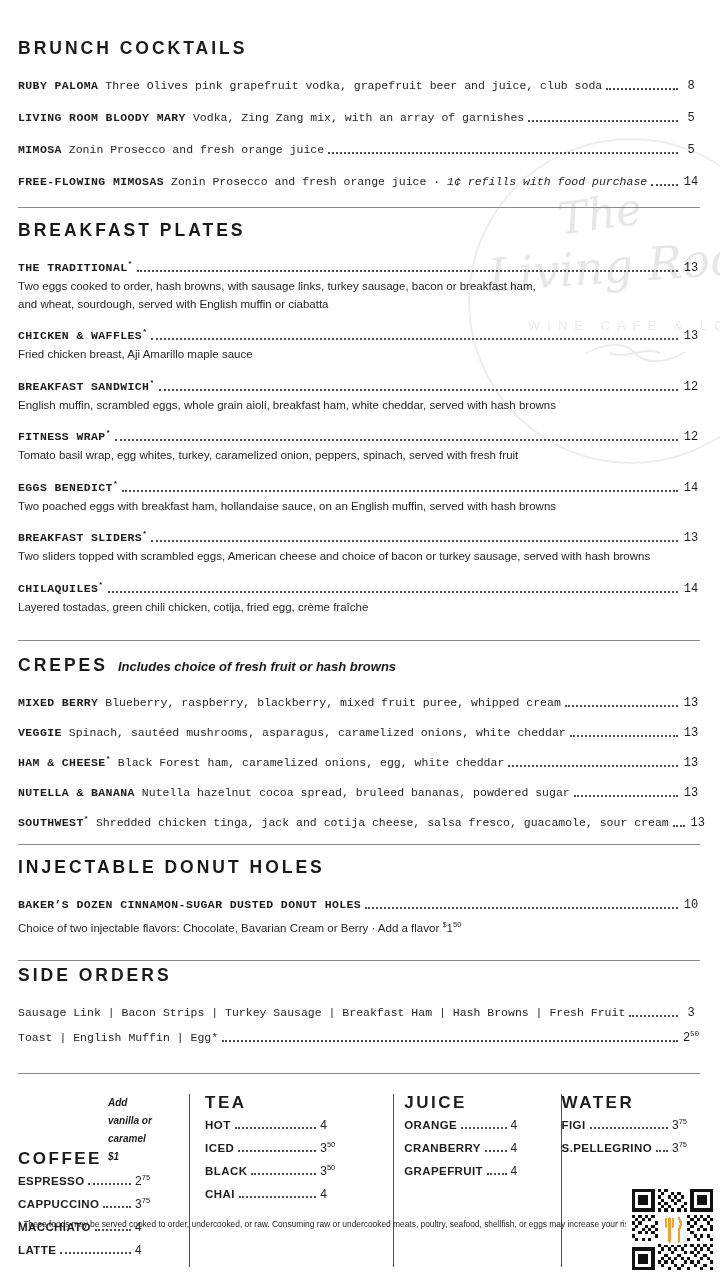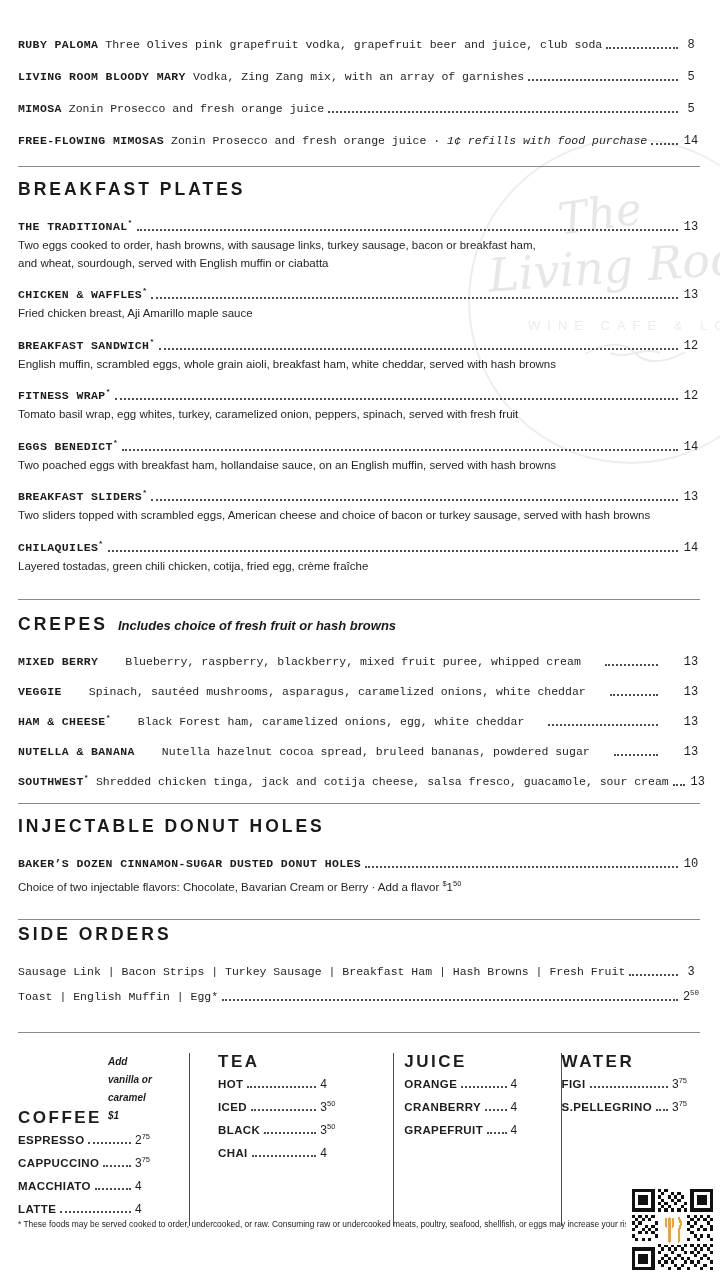--- a/index.html
+++ b/index.html
@@ -25,29 +25,29 @@
   .item-name{font-weight:700;font-size:11.5px;letter-spacing:.4px;white-space:nowrap;}
   .item-desc{font-size:11.5px;margin-left:7px;white-space:nowrap;color:#262626;}
   .item-desc .it{font-style:italic;}
   .mark{font-size:8px;vertical-align:super;line-height:0;}
   .leader{flex:1;border-bottom:2px dotted #4d4d4d;margin:0 4px 3px 4px;min-width:12px;}
   .price{font-size:12px;min-width:18px;text-align:center;white-space:nowrap;}
   .sup{font-size:7.5px;vertical-align:super;line-height:0;}
   .c-row{margin-bottom:18px;}
   .plate{margin-bottom:16px;}
   .plate-desc{font-size:11.5px;line-height:17.5px;white-space:pre-line;color:#262626;margin-top:3px;}
-  .crepe-row{margin-bottom:16px;gap:20px;}
+  .crepe-row{margin-bottom:16px;}
   .note-line{font-size:11.5px;line-height:15px;margin-top:9px;color:#262626;}
   .side-row{margin-bottom:11px;}
   .side-text{font-size:11.5px;white-space:nowrap;color:#262626;}
   
   .bev{display:flex;margin-top:20px;}
   .bev-col{box-sizing:border-box;}
   .bev-col.b1{width:174px;padding-right:34px;}
-  .bev-col.b2{width:175px;border-left:1.5px solid #4d4d4d;padding-left:28px;padding-right:21px;}
+  .bev-col.b2{width:175px;border-left:1.5px solid #4d4d4d;padding-left:15px;padding-right:21px;}
   .bev-col.b3{width:170px;border-left:1.5px solid #4d4d4d;padding-left:10px;padding-right:30px;margin-left:32px;}
   .bev-col.b4{flex:1;border-left:1.5px solid #4d4d4d;padding-left:0;padding-right:8px;}
   .bev-h{font-size:17px;font-weight:700;letter-spacing:2.5px;line-height:18px;margin-bottom:7px;display:flex;align-items:flex-end;}
   .bev-note{font-size:10px;font-weight:700;font-style:italic;letter-spacing:0;margin-left:6px;margin-bottom:2px;}
   .bev-row{display:flex;align-items:flex-end;line-height:13px;margin-bottom:10px;}
   .bev-name{font-weight:700;font-size:11.5px;letter-spacing:.4px;white-space:nowrap;}
   .bev-price{font-size:12px;width:20px;text-align:left;white-space:nowrap;}
   
   .fineprint{position:absolute;z-index:2;left:18px;top:1219px;width:608px;font-size:8.4px;
       color:#222;white-space:nowrap;overflow:hidden;}
@@ -62,20 +62,21 @@
     <div class="wm-the">The</div>
     <div class="wm-script">Living Room</div>
     <div class="wm-sub">WINE CAFE &amp; LOUNGE</div>
     <svg class="wm-flourish" width="110" height="26" viewBox="0 0 110 26">
       <path d="M5 14 C25 2, 45 2, 55 13 C65 24, 85 24, 105 12 M30 13 C45 20, 65 6, 80 13" fill="none" stroke="#ececec" stroke-width="2"></path>
     </svg>
   </div>
 
   <div class="content">
 
+    <h1 class="h1">BRUNCH COCKTAILS</h1>
 
     <div class="menu-row c-row">
       <span class="item-name">RUBY PALOMA</span>
       <span class="item-desc">Three Olives pink grapefruit vodka, grapefruit beer and juice, club soda</span>
       <span class="leader"></span>
       <span class="price">8</span>
     </div>
     <div class="menu-row c-row">
       <span class="item-name">LIVING ROOM BLOODY MARY</span>
       <span class="item-desc">Vodka, Zing Zang mix, with an array of garnishes</span>

